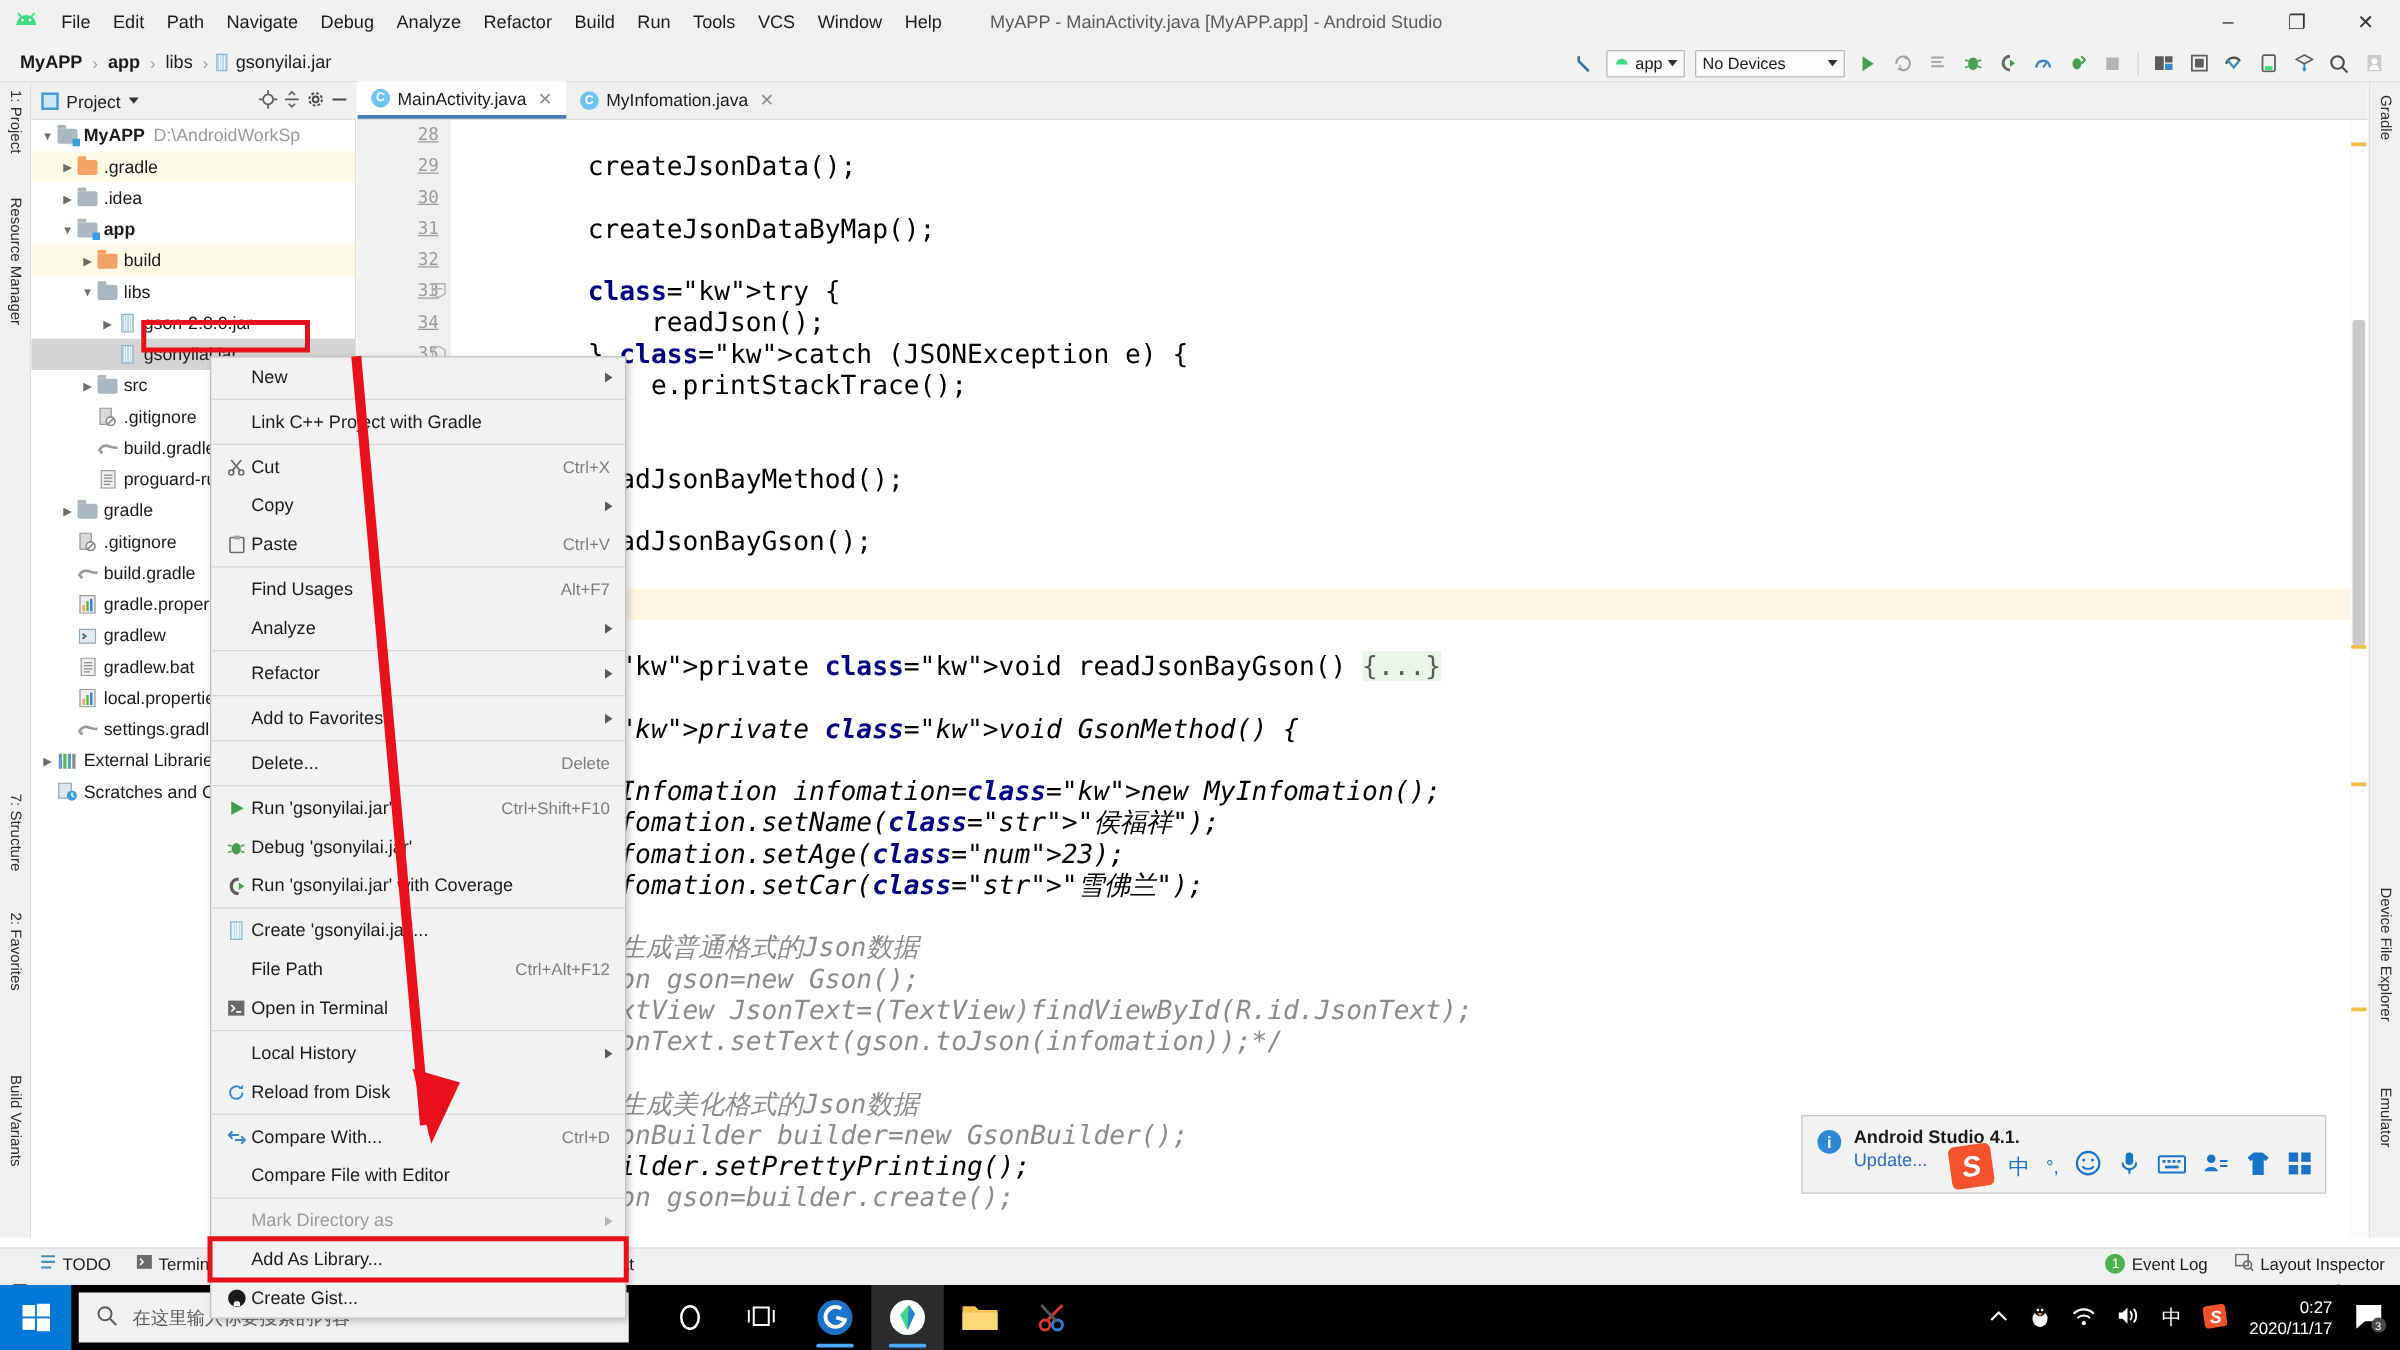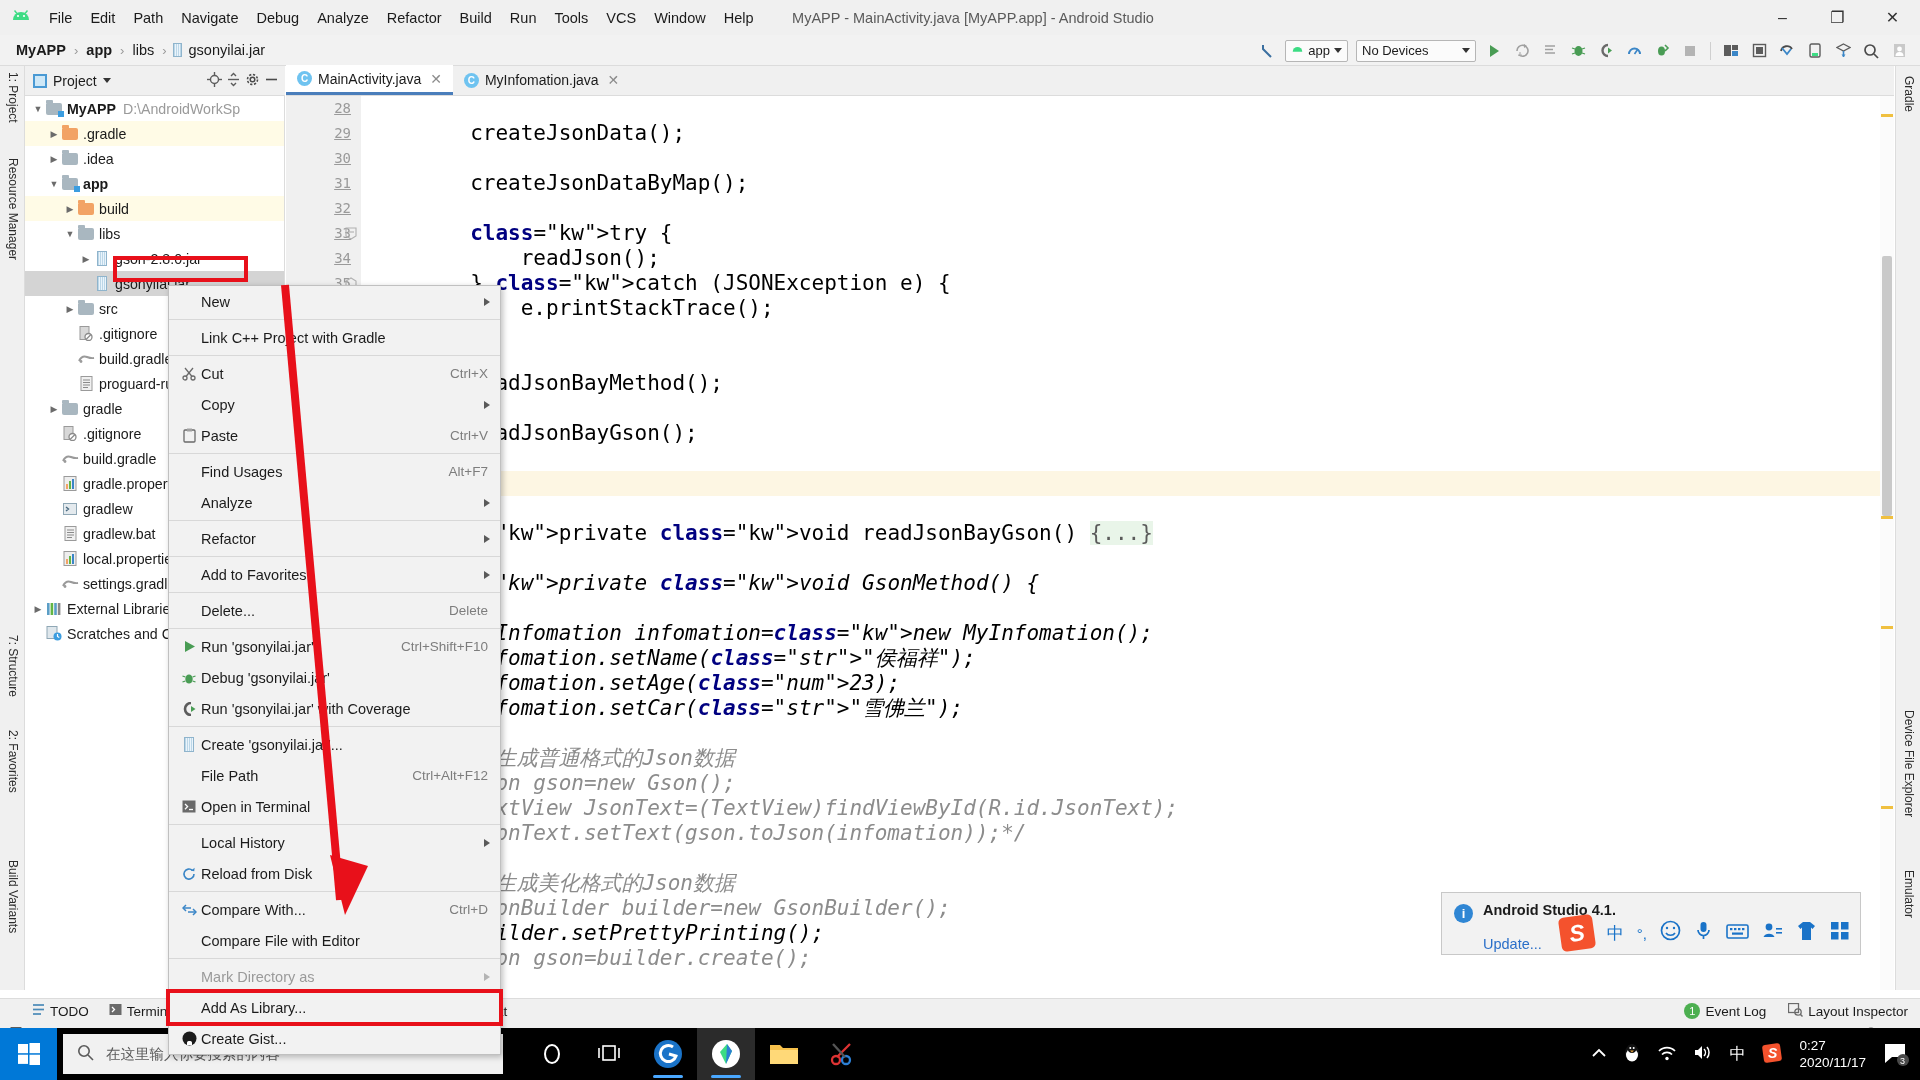--- a/index.html
+++ b/index.html
@@ -184,21 +184,21 @@
   
   .balloon {
     position: absolute; right: 59px; bottom: 125px; width: 420px; height: 63px;
     background: #f2f2f2; border: 1px solid #c8c8c8; z-index: 30;
     display:flex; padding: 9px 12px; gap: 10px;
   }
   .info-i { width:19px;height:19px;border-radius:50%;background:#2f86d4;
             color:#fff;font-size:13px;font-weight:bold;display:flex;
             align-items:center;justify-content:center;flex:0 0 19px;margin-top:2px;}
   .bal-title { font-size:14.5px; font-weight:bold; color:#1b1b1b; }
-  .bal-link { font-size:14.5px; color:#2a6fc9; margin-top:18px; }
+  .bal-link { font-size:14.5px; color:#2a6fc9; margin-top:3px; }
 
   
   .imebar {
     position: absolute; right: 70px; bottom: 130px; height: 34px;
     display:flex; align-items:center; gap:13px; z-index: 35;
     color: #1a73c8; font-size: 17px;
   }
   .sogou {
     width: 34px; height: 34px; background: #f4522d; border-radius: 5px;
     color: #fff; font-weight: bold; font-size: 23px; font-style: italic;
@@ -237,21 +237,21 @@
     display:flex; align-items:center; gap: 12px; padding-left: 14px;
     font-size: 14.5px; margin-left: 6px;
   }
   .tb-app { width: 58px; height: 52px; display:flex; align-items:center;
             justify-content:center; position: relative; }
   .tb-app.active { background: #2b2b2b; }
   .tb-app .under { position:absolute; bottom:2px; left:14px; right:14px; height:3px;
                    background:#4aa8ff; border-radius:2px; }
   .tray { margin-left:auto; display:flex; align-items:center; gap:16px; padding-right:10px;
           font-size:14px; }
-  .clock { text-align:left; font-size:13.5px; line-height:17px; }
+  .clock { text-align:right; font-size:13.5px; line-height:17px; }
   .notifbox { width:28px;height:28px;position:relative; }
 </style>
 </head>
 <body>
 
 <div id="root">
 
   <div class="titlebar">
     <div class="and-logo">
       <svg width="22" height="22" viewBox="0 0 22 22">

